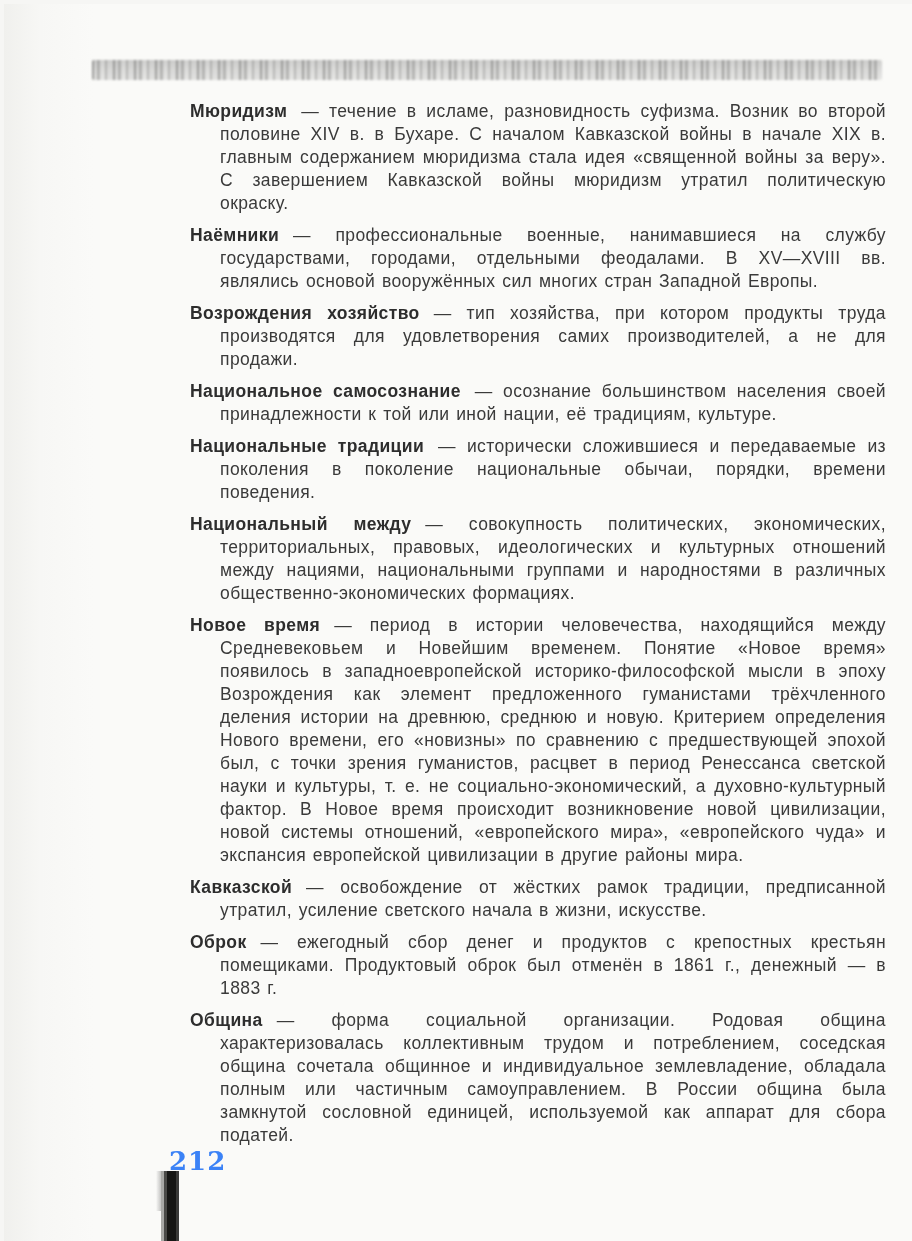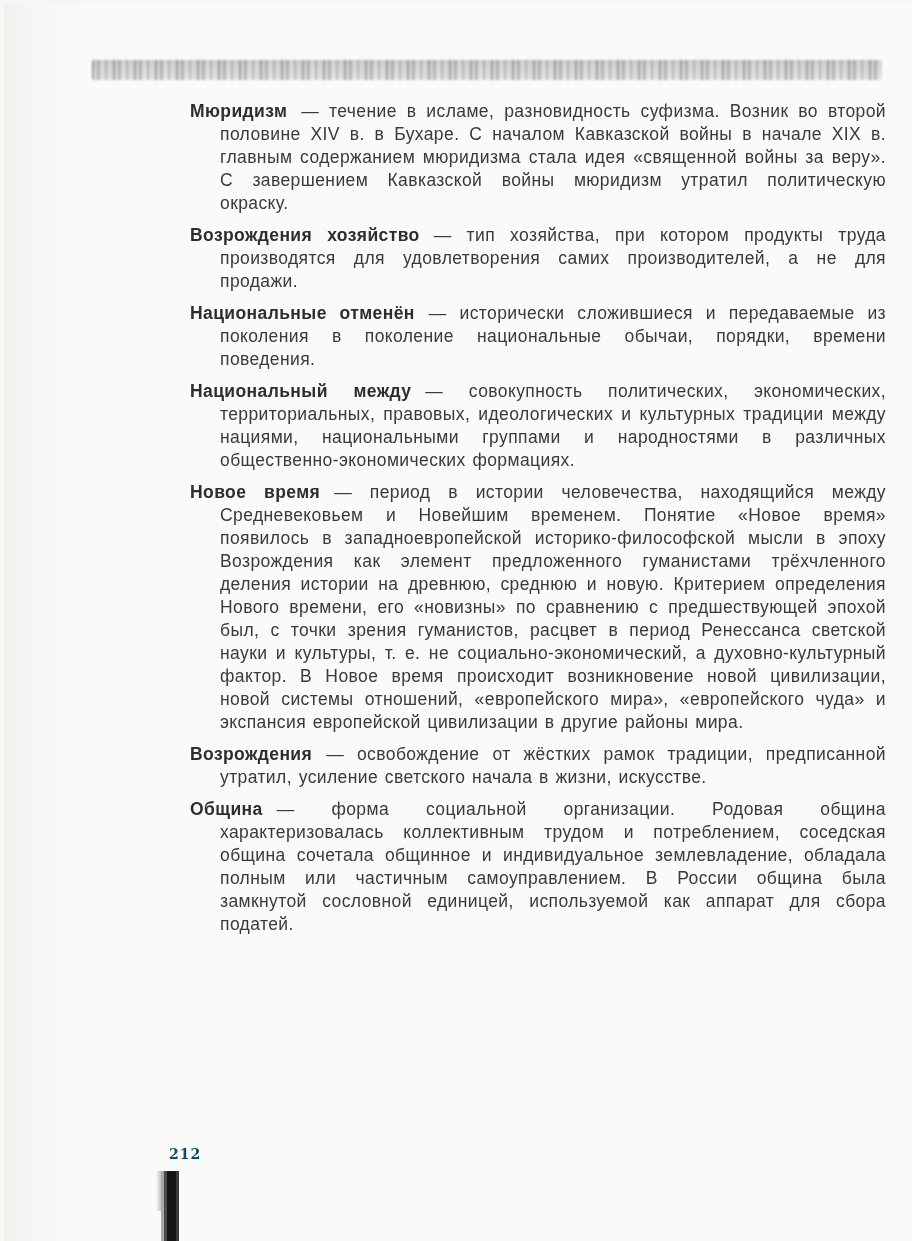--- a/index.html
+++ b/index.html
@@ -77,50 +77,59 @@
   .term {
     font-weight: bold;
     color: #2d2d2d;
     margin-right: 6px;
   }
   .page-number {
     position: absolute;
     left: 161px; top: 1138px;
     font-family: "DejaVu Serif", "Liberation Serif", serif;
     font-weight: bold;
-    font-size: 14px;
-    color: #0c4a6e;
+    font-size: 26px;
+    color: #3b82f6;
     letter-spacing: 1px;
   }
 </style>
 </head>
 <body>
 
 <div class="page">
   <div class="edge-left"></div>
   <div class="scan-band"></div>
 
   <div class="content">
     <p class="entry">
       <b class="term">Мюридизм</b><span class="def">— течение в исламе, разновидность суфизма. Возник во второй половине XIV в. в Бухаре. С началом Кавказской войны в начале XIX в. главным содержанием мюридизма стала идея «священной войны за веру». С завершением Кавказской войны мюридизм утратил политическую окраску.</span>
     </p>
     <p class="entry">
+      <b class="term">Наёмники</b><span class="def">— профессиональные военные, нанимавшиеся на службу государствами, городами, отдельными феодалами. В XV—XVIII вв. являлись основой вооружённых сил многих стран Западной Европы.</span>
+    </p>
+    <p class="entry">
       <b class="term">Возрождения хозяйство</b><span class="def">— тип хозяйства, при котором продукты труда производятся для удовлетворения самих производителей, а не для продажи.</span>
     </p>
     <p class="entry">
-      <b class="term">Национальные отменён</b><span class="def">— исторически сложившиеся и передаваемые из поколения в поколение национальные обычаи, порядки, времени поведения.</span>
+      <b class="term">Национальное самосознание</b><span class="def">— осознание большинством населения своей принадлежности к той или иной нации, её традициям, культуре.</span>
     </p>
     <p class="entry">
-      <b class="term">Национальный между</b><span class="def">— совокупность политических, экономических, территориальных, правовых, идеологических и культурных традиции между нациями, национальными группами и народностями в различных общественно-экономических формациях.</span>
+      <b class="term">Национальные традиции</b><span class="def">— исторически сложившиеся и передаваемые из поколения в поколение национальные обычаи, порядки, времени поведения.</span>
+    </p>
+    <p class="entry">
+      <b class="term">Национальный между</b><span class="def">— совокупность политических, экономических, территориальных, правовых, идеологических и культурных отношений между нациями, национальными группами и народностями в различных общественно-экономических формациях.</span>
     </p>
     <p class="entry">
       <b class="term">Новое время</b><span class="def">— период в истории человечества, находящийся между Средневековьем и Новейшим временем. Понятие «Новое время» появилось в западноевропейской историко-философской мысли в эпоху Возрождения как элемент предложенного гуманистами трёхчленного деления истории на древнюю, среднюю и новую. Критерием определения Нового времени, его «новизны» по сравнению с предшествующей эпохой был, с точки зрения гуманистов, расцвет в период Ренессанса светской науки и культуры, т. е. не социально-экономический, а духовно-культурный фактор. В Новое время происходит возникновение новой цивилизации, новой системы отношений, «европейского мира», «европейского чуда» и экспансия европейской цивилизации в другие районы мира.</span>
     </p>
     <p class="entry">
-      <b class="term">Возрождения</b><span class="def">— освобождение от жёстких рамок традиции, предписанной утратил, усиление светского начала в жизни, искусстве.</span>
+      <b class="term">Кавказской</b><span class="def">— освобождение от жёстких рамок традиции, предписанной утратил, усиление светского начала в жизни, искусстве.</span>
+    </p>
+    <p class="entry">
+      <b class="term">Оброк</b><span class="def">— ежегодный сбор денег и продуктов с крепостных крестьян помещиками. Продуктовый оброк был отменён в 1861 г., денежный — в 1883 г.</span>
     </p>
     <p class="entry">
       <b class="term">Община</b><span class="def">— форма социальной организации. Родовая община характеризовалась коллективным трудом и потреблением, соседская община сочетала общинное и индивидуальное землевладение, обладала полным или частичным самоуправлением. В России община была замкнутой сословной единицей, используемой как аппарат для сбора податей.</span>
     </p>
   </div>
 
   <div class="page-number">212</div>
   <div class="scan-mark"></div>
 </div>
 

